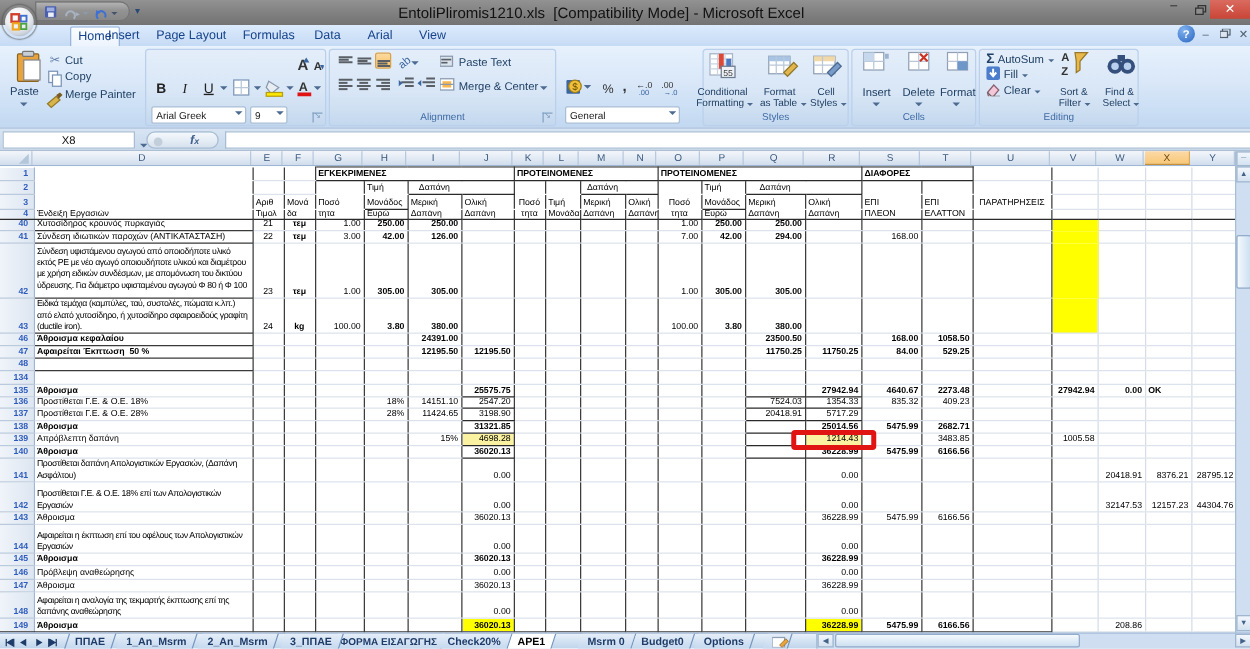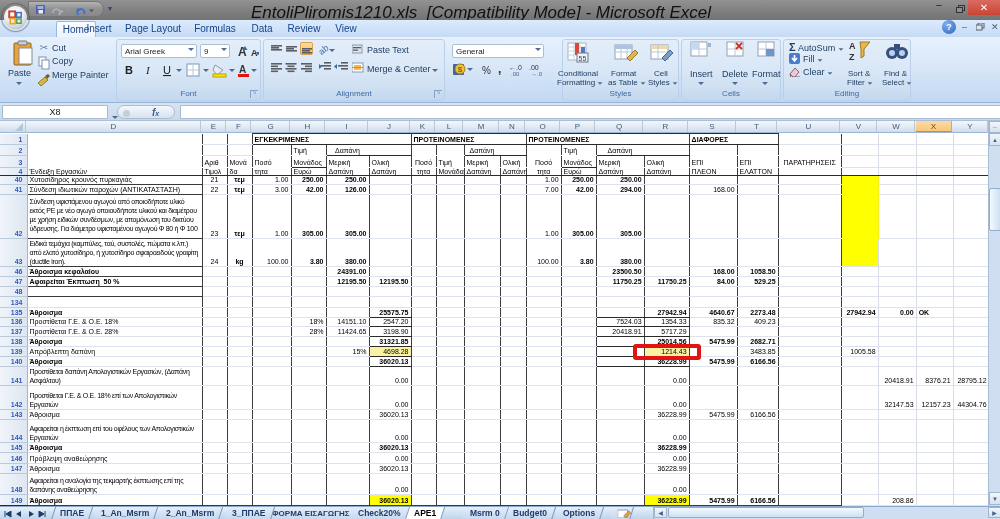--- a/index.html
+++ b/index.html
@@ -3,21 +3,21 @@
 * { margin:0; padding:0; box-sizing:border-box; }
 body { width:1000px; height:519px; overflow:hidden;
   font-family:"Liberation Sans", sans-serif; }
 #root { position:relative; width:1000px; height:519px; background:#fff; overflow:hidden; }
 .abs { position:absolute; }
 
 
 #titlebar { position:absolute; left:0; top:0; width:1000px; height:20px;
   background:linear-gradient(#929292, #7e7e7e 60%, #737373); }
 #title { position:absolute; left:0; width:962px; top:3px; text-align:center;
-  font-size:17px; color:#111;font-style:italic; }
+  font-size:12px; color:#111; }
 #qat { position:absolute; left:28px; top:1px; width:76px; height:16px;
   background:linear-gradient(#b4b4b4,#939393 45%,#888888); border:1px solid #757575;
   border-radius:0 8px 8px 0; }
 #qatmore { position:absolute; left:108px; top:4px; color:#2b4a73; font-size:8px; }
 
 .wbtn { position:absolute; top:0; height:15px; text-align:center; color:#222; }
 #wmin { left:928px; width:22px; font-size:10px; line-height:10px; }
 #wmax { left:950px; width:22px; }
 #wclose { left:968px; width:32px; background:linear-gradient(#da6b60,#c94536); color:#fff; }
 
@@ -43,21 +43,21 @@
   border-bottom:1px solid #95b1d4; }
 .grp { position:absolute; top:2px; height:62px; border:1px solid #bad0ea; border-radius:3px;
   background:linear-gradient(#e4eefa, #d8e6f6 55%, #cfe0f2 78%, #c3d7ee); }
 .glabel { position:absolute; left:0; right:0; bottom:1px; height:11px; text-align:center;
   font-size:8px; color:#3e6aa4; line-height:11px; }
 .dlgl { position:absolute; right:2px; bottom:2px; width:8px; height:8px;
   border-left:1px solid #7d9cc0; border-top:1px solid #7d9cc0; opacity:.9; }
 .dlgl:after { content:"\2198"; position:absolute; left:0px; top:-3px; font-size:7px; color:#7d9cc0; }
 .rbtxt { position:absolute; font-size:9px; color:#204064; white-space:nowrap; }
 .combo { position:absolute; background:#fff; border:1px solid #aabfd6; border-radius:2px;
-  font-size:8px; color:#222; padding-left:3px; }
+  font-size:8px; color:#222; padding-left:3px;margin-top:41px; }
 .combo .da { position:absolute; right:2px; top:3px; }
 .da { width:0; height:0; border-left:3px solid transparent; border-right:3px solid transparent;
   border-top:3px solid #4d6b91; display:inline-block; }
 
 
 #fbar { position:absolute; left:0; top:103px; width:1000px; height:18px;
   background:linear-gradient(#d7e4f3,#c8d9ec); border-bottom:1px solid #aebfd4; }
 #namebox { position:absolute; left:2px; top:2px; width:106px; height:14px; background:#fff;
   border:1px solid #a8bdd4; font-size:9px; color:#111; text-align:center; line-height:13px; }
 #nbarrow { position:absolute; left:109px; top:2px; width:13px; height:14px; }
@@ -180,21 +180,21 @@
       <rect x="14.8" y="15" width="4.3" height="4.3" fill="none" stroke="#4ca43d" stroke-width="1.4"></rect>
     </svg>
   </div>
 
   <div id="tabrow">
     <div class="rtab active" style="left:36px;width:40px;margin-left:20px;">Home</div>
     <div class="rtab" style="left:80px;width:38px;">Insert</div>
     <div class="rtab" style="left:120px;width:66px;">Page Layout</div>
     <div class="rtab" style="left:188px;width:54px;">Formulas</div>
     <div class="rtab" style="left:244px;width:36px;">Data</div>
-    <div class="rtab" style="left:282px;width:44px;">Review</div>
+    <div class="rtab" style="left:282px;width:44px;">Arial</div>
     <div class="rtab" style="left:328px;width:36px;">View</div>
   </div>
   <div id="helpbtn">?</div>
   <div class="smwb" style="left:962px;">–</div>
   <div class="smwb" style="left:976px;"><svg width="9" height="8">
         <rect x="2" y="0" width="6" height="5" fill="none" stroke="#54606e"></rect>
         <rect x="0" y="2" width="6" height="5" fill="#dce6f2" stroke="#54606e"></rect>
       </svg></div>
   <div class="smwb" style="left:991px;">✕</div>
 

